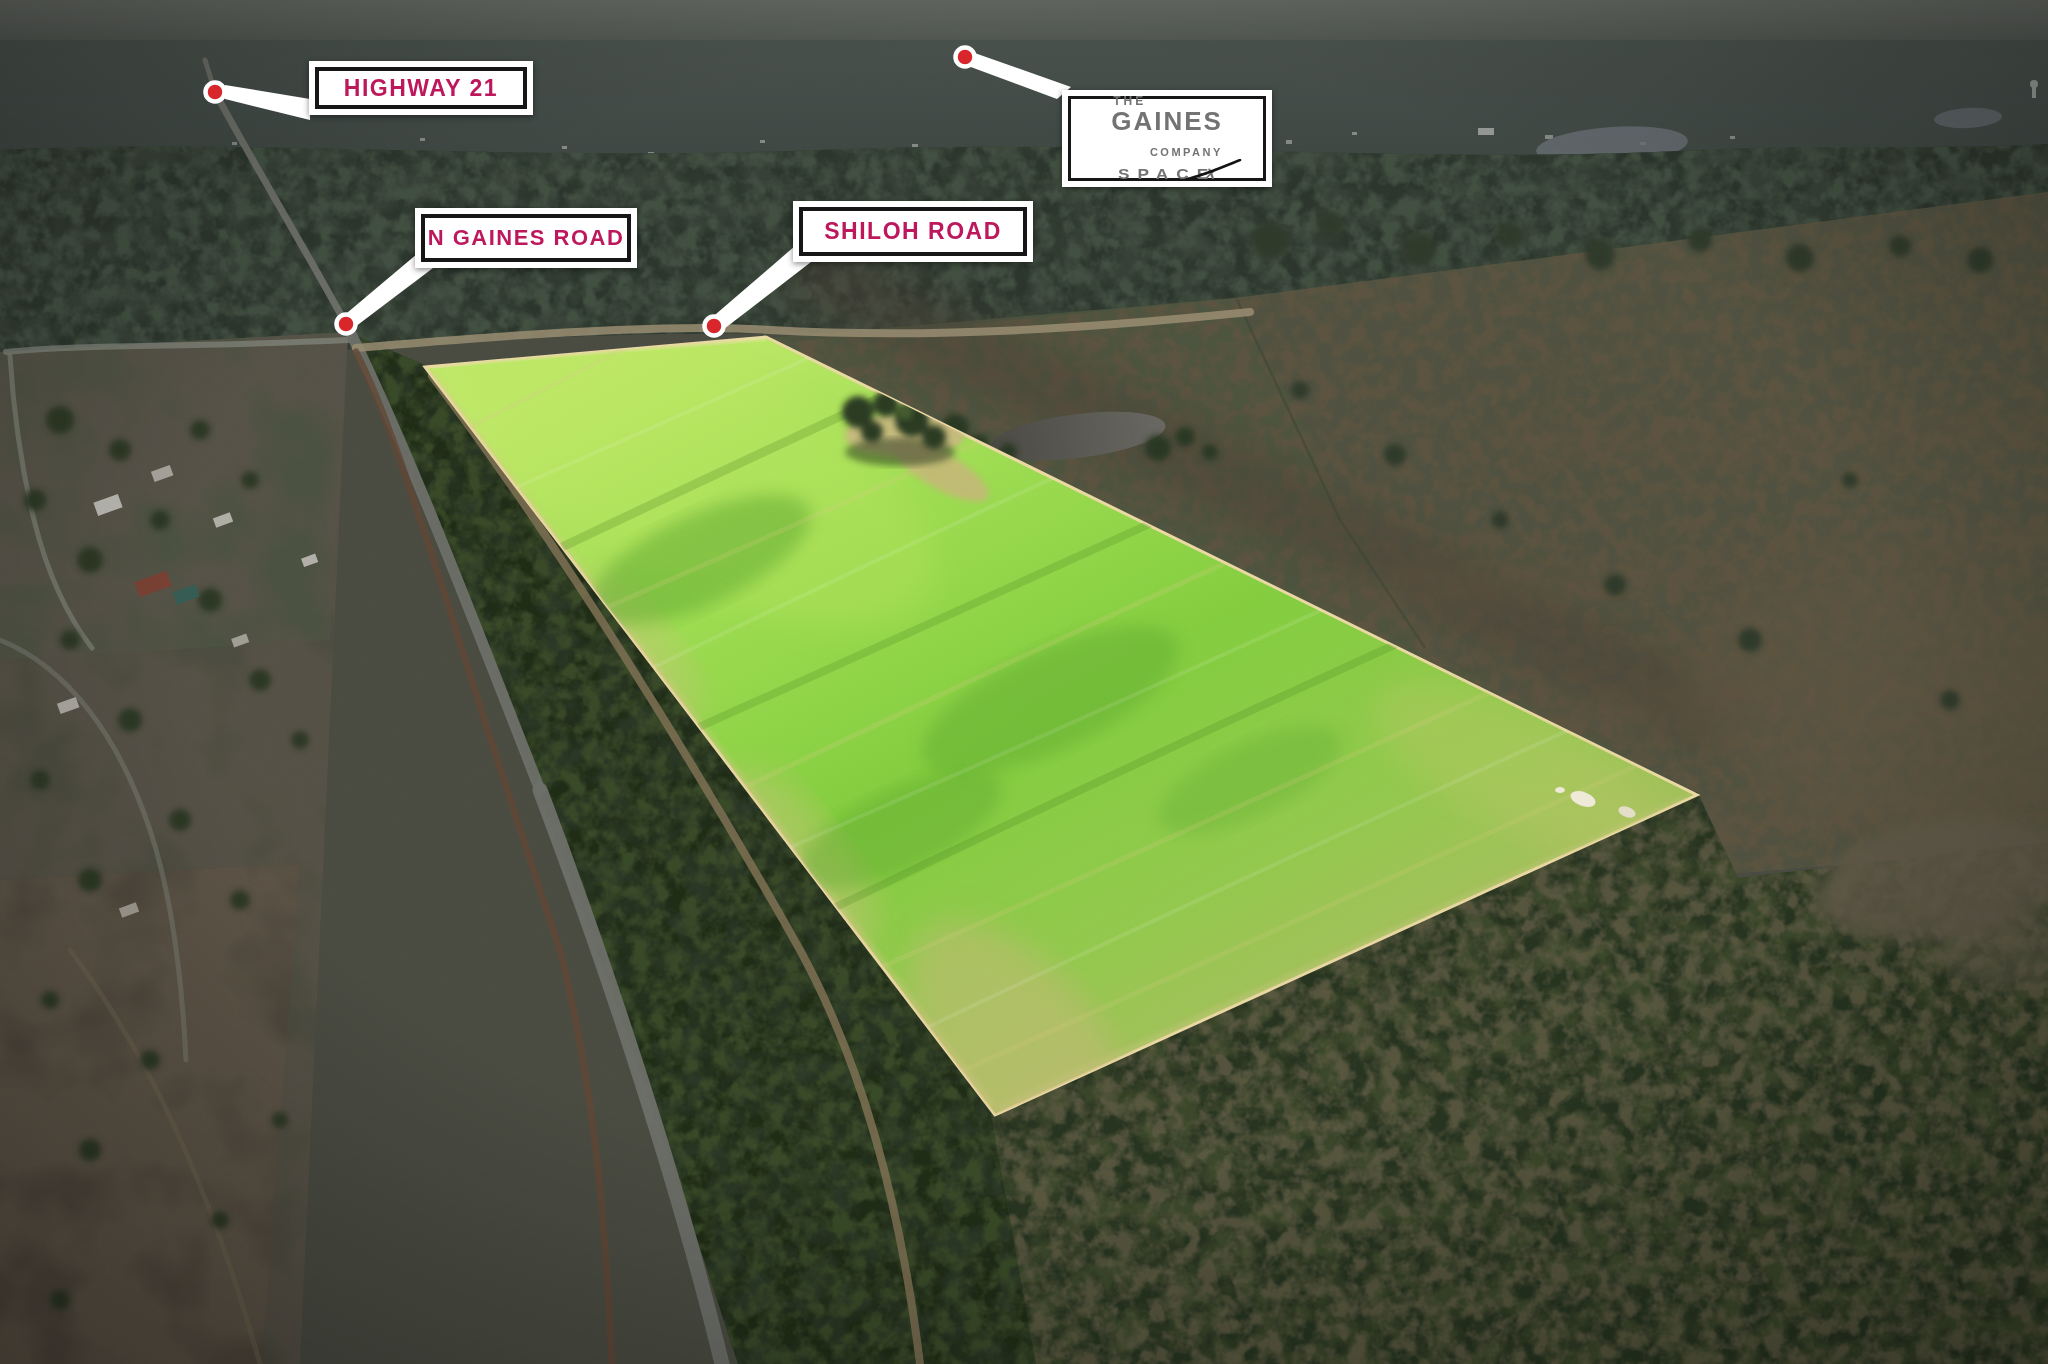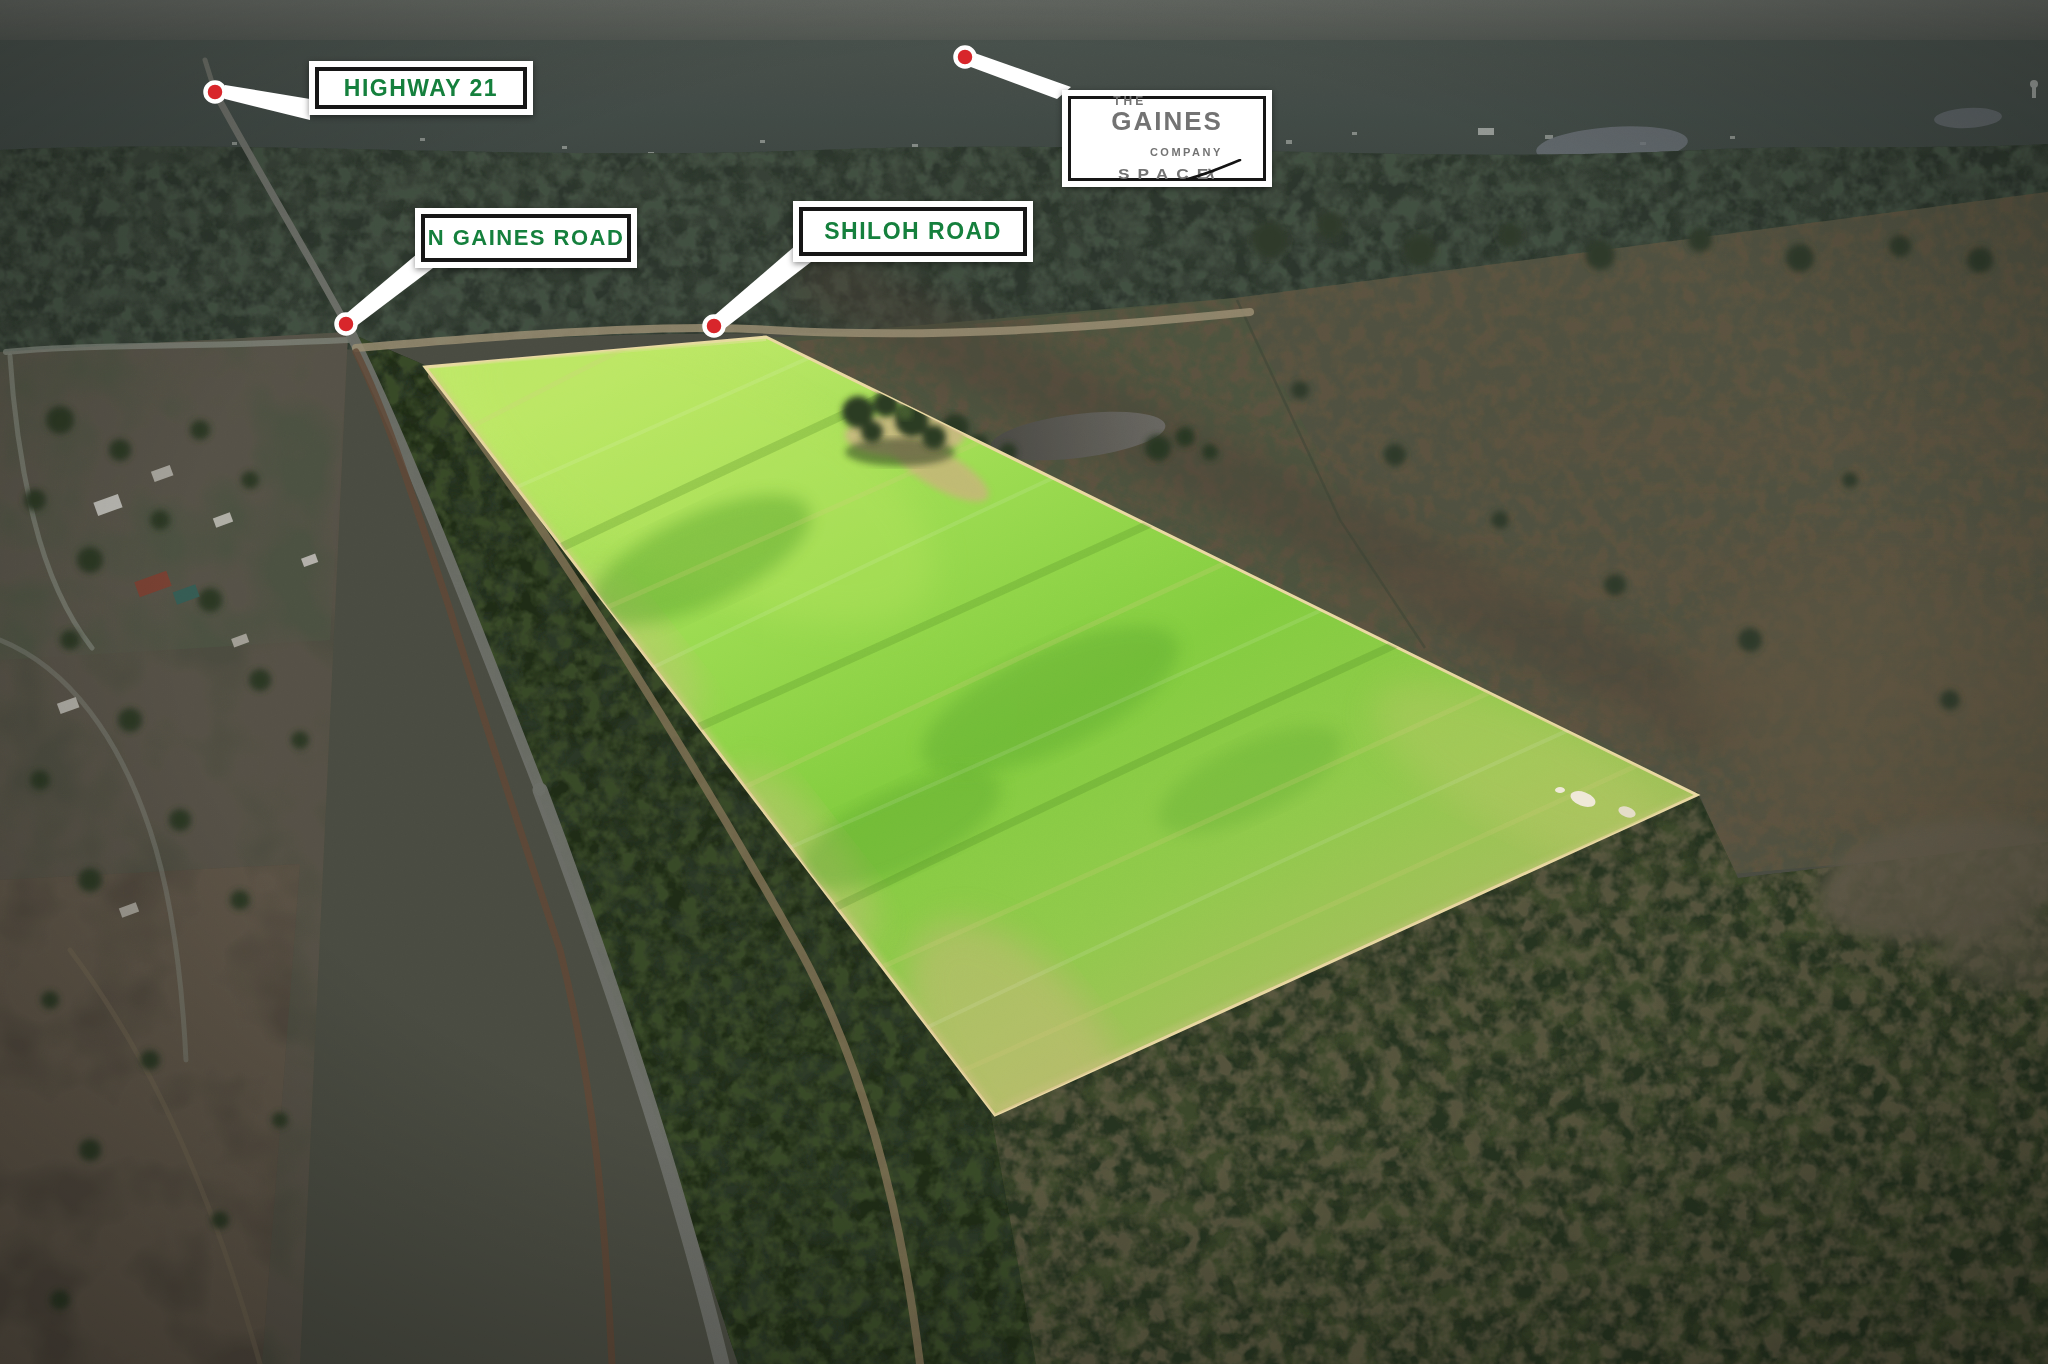--- a/index.html
+++ b/index.html
@@ -4,21 +4,21 @@
 <style>
   html,body{margin:0;padding:0;background:#222;}
   #stage{position:relative;width:2048px;height:1364px;overflow:hidden;
          font-family:"Liberation Sans",sans-serif;background:#55584a;}
   #stage svg.bg{position:absolute;left:0;top:0;z-index:1;display:block;}
   #overlay{position:absolute;left:0;top:0;z-index:3;pointer-events:none;}
   .map-label{position:absolute;z-index:4;background:#fff;box-sizing:border-box;
              padding:6px;box-shadow:0 2px 6px rgba(0,0,0,.45);}
   .map-label .frame{box-sizing:border-box;width:100%;height:100%;
              border:4px solid #161616;display:flex;align-items:center;justify-content:center;
-             font-weight:700;color:#15803d;letter-spacing:1.5px;white-space:nowrap;}
+             font-weight:700;color:#be185d;letter-spacing:1.5px;white-space:nowrap;}
   #lbl-hwy{left:309px;top:61px;width:224px;height:54px;}
   #lbl-hwy .frame{font-size:23px;}
   #lbl-ng{left:415px;top:208px;width:222px;height:60px;}
   #lbl-ng .frame{font-size:22px;}
   #lbl-sh{left:793px;top:201px;width:240px;height:61px;}
   #lbl-sh .frame{font-size:23px;}
   
   #logo-card{left:1062px;top:90px;width:210px;height:97px;position:absolute;z-index:4;
              background:#fff;box-sizing:border-box;padding:6px;box-shadow:0 2px 6px rgba(0,0,0,.45);}
   #logo-card .frame{box-sizing:border-box;width:100%;height:100%;border:3px solid #161616;

